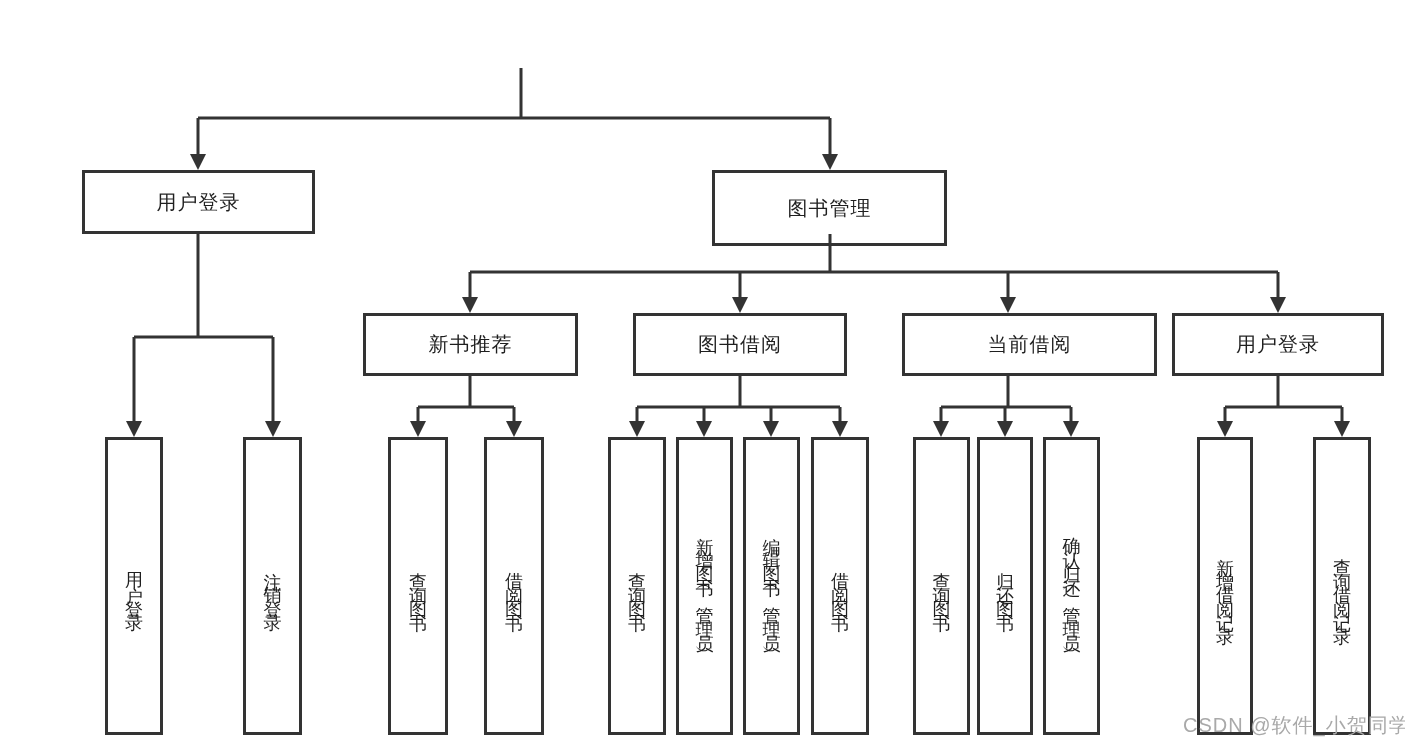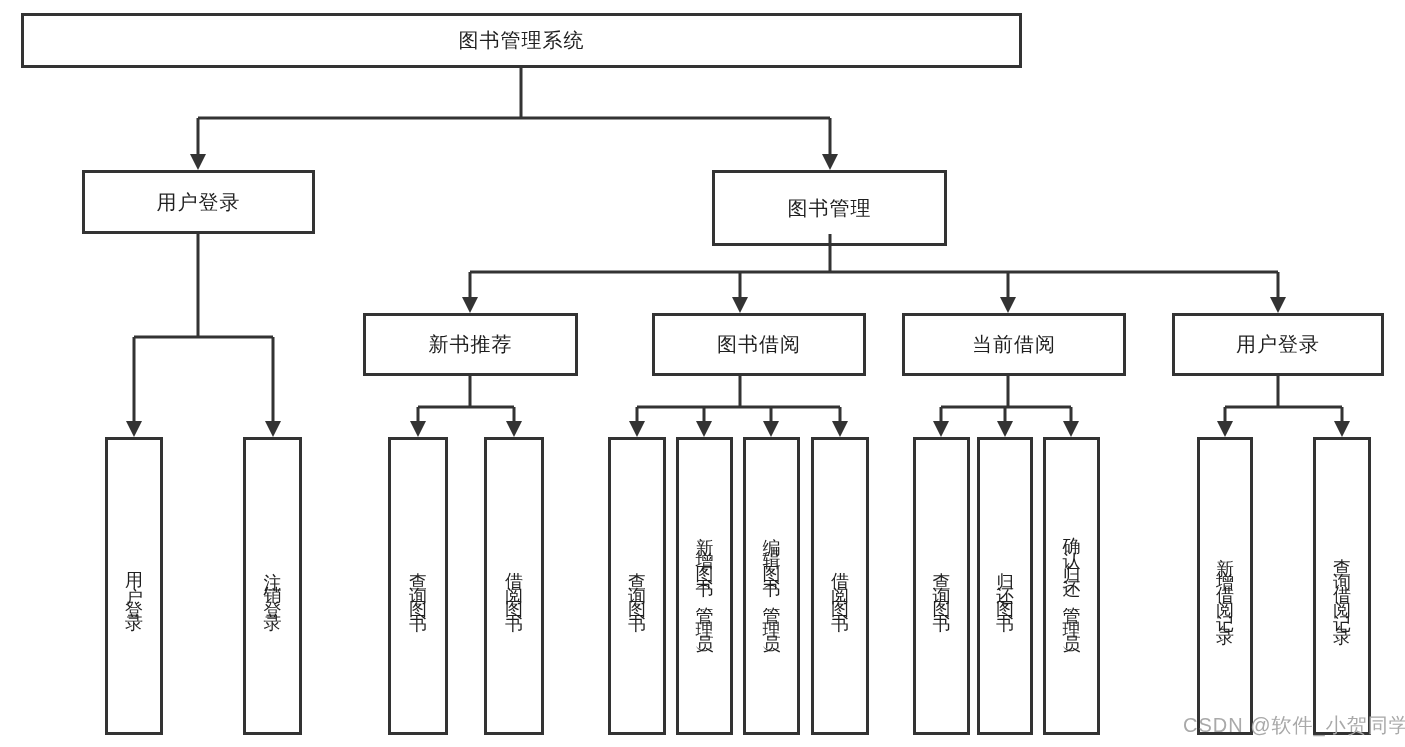--- a/index.html
+++ b/index.html
@@ -38,23 +38,20 @@
   .watermark {
     position:absolute; left:1183px; top:712px; z-index:5;
     font-size:20px; color:#a9a9a9; letter-spacing:1px; white-space:nowrap;
   }
 </style>
 </head>
 <body>
 
 <div class="canvas">
 
-  <div class="node" style="left:21px; top:13px; width:1001px; height:55px;">
-    <span>图书管理系统</span>
-  </div>
 
   <div class="vline" style="left:521px; top:68px; height:51px;"></div>
   <div class="hline" style="left:198px; top:118px; width:632px;"></div>
   <div class="arr" style="left:198px; top:118px; height:52px;"></div>
   <div class="arr" style="left:830px; top:118px; height:52px;"></div>
 
   <div class="node" style="left:82px; top:170px; width:233px; height:64px;">
     <span>用户登录</span>
   </div>
   <div class="node" style="left:712px; top:170px; width:235px; height:76px;">
@@ -69,24 +66,24 @@
   <div class="vline" style="left:830px; top:234px; height:38px;"></div>
   <div class="hline" style="left:470px; top:272px; width:808px;"></div>
   <div class="arr" style="left:470px; top:272px; height:41px;"></div>
   <div class="arr" style="left:740px; top:272px; height:41px;"></div>
   <div class="arr" style="left:1008px; top:272px; height:41px;"></div>
   <div class="arr" style="left:1278px; top:272px; height:41px;"></div>
 
   <div class="node" style="left:363px; top:313px; width:215px; height:63px;">
     <span>新书推荐</span>
   </div>
-  <div class="node" style="left:633px; top:313px; width:214px; height:63px;margin-left:19px;">
+  <div class="node" style="left:633px; top:313px; width:214px; height:63px;">
     <span>图书借阅</span>
   </div>
-  <div class="node" style="left:902px; top:313px; width:224px; height:63px;">
+  <div class="node" style="left:902px; top:313px; width:255px; height:63px;">
     <span>当前借阅</span>
   </div>
   <div class="node" style="left:1172px; top:313px; width:212px; height:63px;">
     <span>用户登录</span>
   </div>
 
   <div class="vline" style="left:470px; top:376px; height:31px;"></div>
   <div class="hline" style="left:418px; top:407px; width:96px;"></div>
   <div class="arr" style="left:418px; top:407px; height:30px;"></div>
   <div class="arr" style="left:514px; top:407px; height:30px;"></div>

